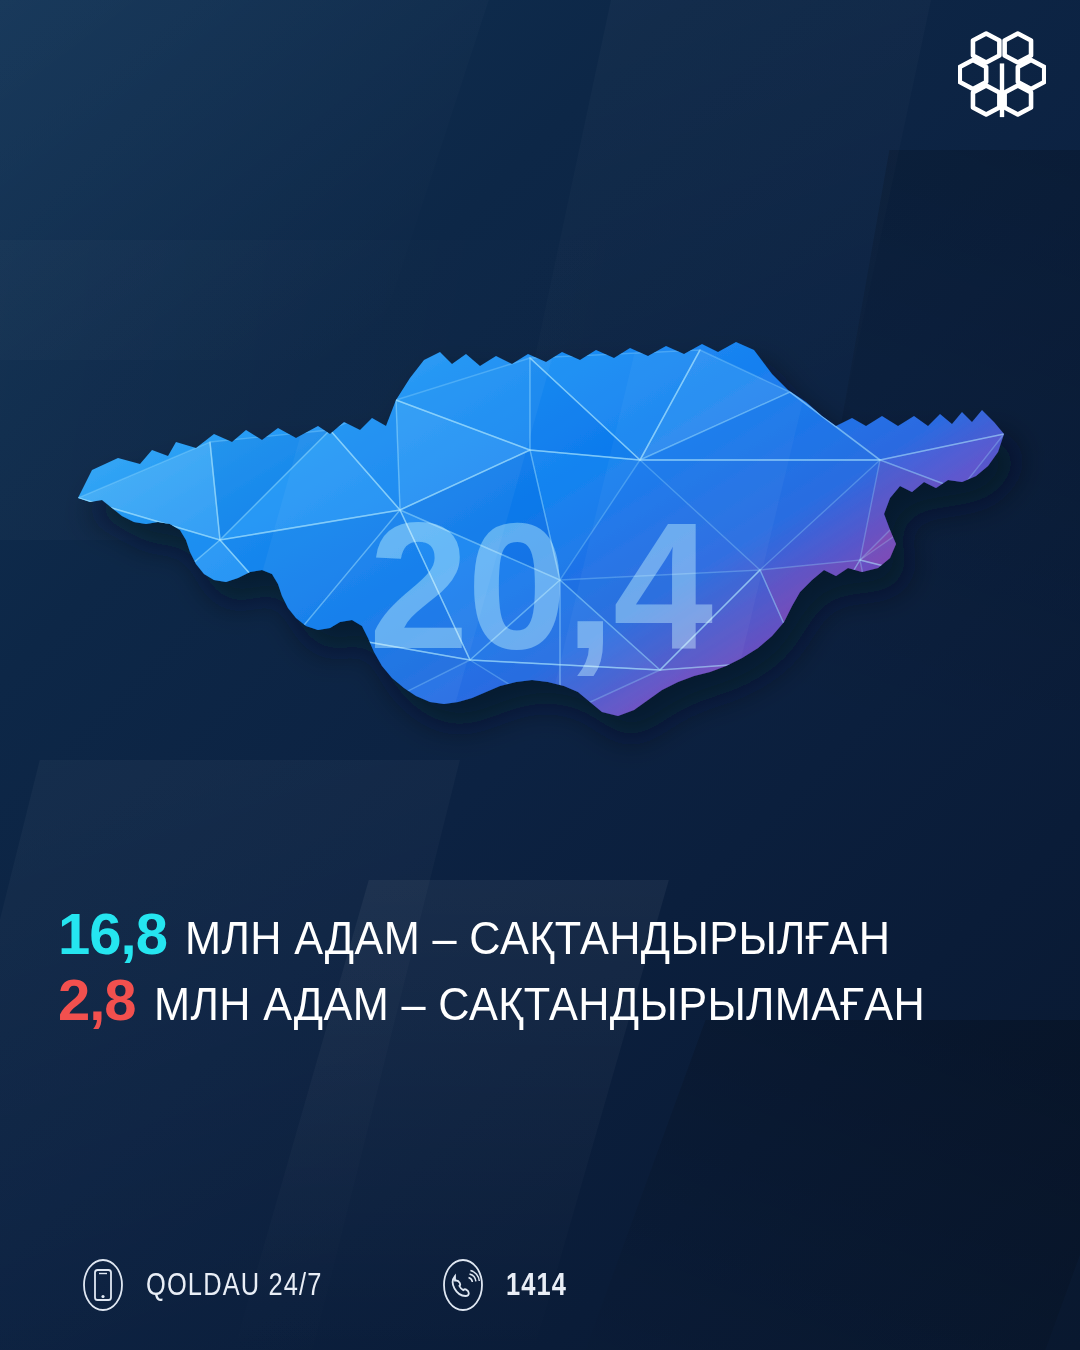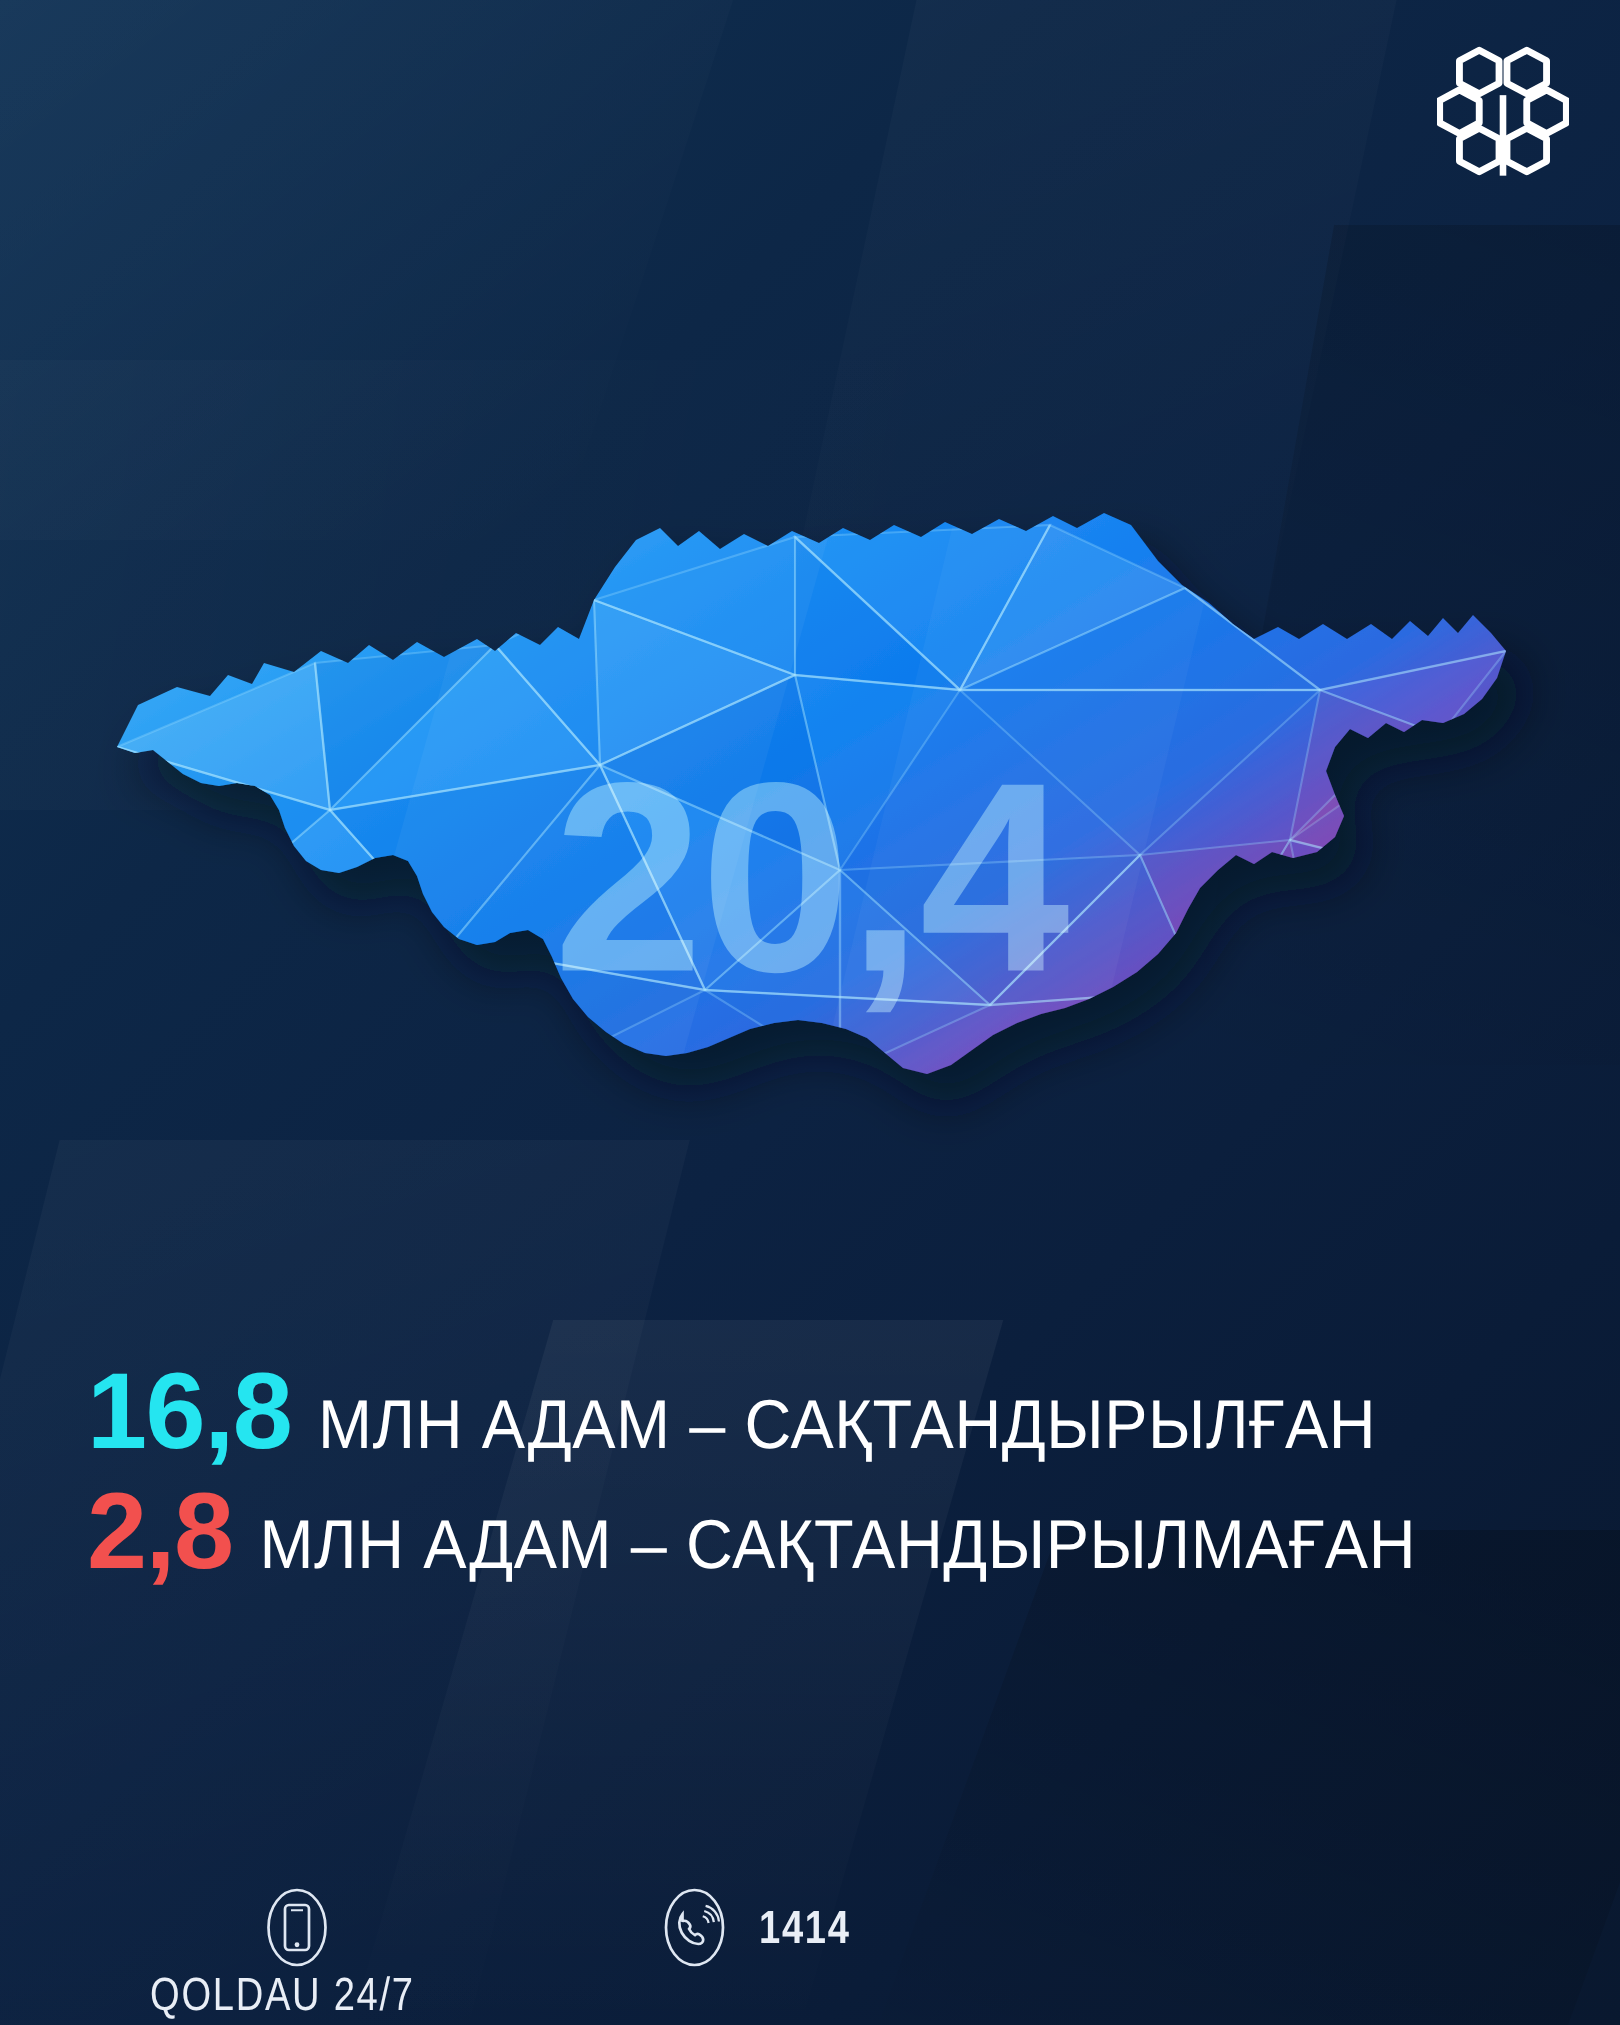--- a/index.html
+++ b/index.html
@@ -63,38 +63,38 @@
     color:rgba(190,240,255,.42);
     letter-spacing:-2px;
     font-family:"Liberation Sans", sans-serif;
     mix-blend-mode:screen;
     pointer-events:none;
   }
 
   
   #stats{ position:absolute; left:58px; top:905px; width:980px; }
   .stat-row{ display:flex; align-items:baseline; white-space:nowrap; margin-bottom:8px; }
-  .stat-num{ font-size:72px; font-weight:bold; line-height:1; letter-spacing:-1px; }
+  .stat-num{ font-size:58px; font-weight:bold; line-height:1; letter-spacing:-1px; }
   .stat-num.cyan{ color:#25E5F0; }
   .stat-num.red { color:#F2504E; }
   .stat-txt{
     color:#ffffff; font-size:46px; font-weight:normal; line-height:1;
     margin-left:18px; letter-spacing:.4px;
     transform:scaleX(.94); transform-origin:left center;
   }
 
   
   #footer{ position:absolute; left:60px; top:1248px; width:1000px; height:82px; }
   .f-item{ position:absolute; display:flex; align-items:center; }
   .f-item .ic{ width:46px; height:54px; flex:0 0 auto; }
   .f-item .lbl{
     margin-left:20px; color:#e9eef6; font-size:31px; letter-spacing:1.4px;
     transform:scaleX(.82); transform-origin:left center; white-space:nowrap;
   }
-  #f-qoldau{ left:20px;  top:10px;flex-direction:column; }
+  #f-qoldau{ left:20px;  top:10px; }
   #f-phone { left:380px; top:10px;font-weight:bold; }
   #f-bot   { left:620px; top:10px; }
 </style>
 </head>
 <body>
 
 <div id="poster">
 
   <div class="bgshape bg1"></div>
   <div class="bgshape bg2"></div>

